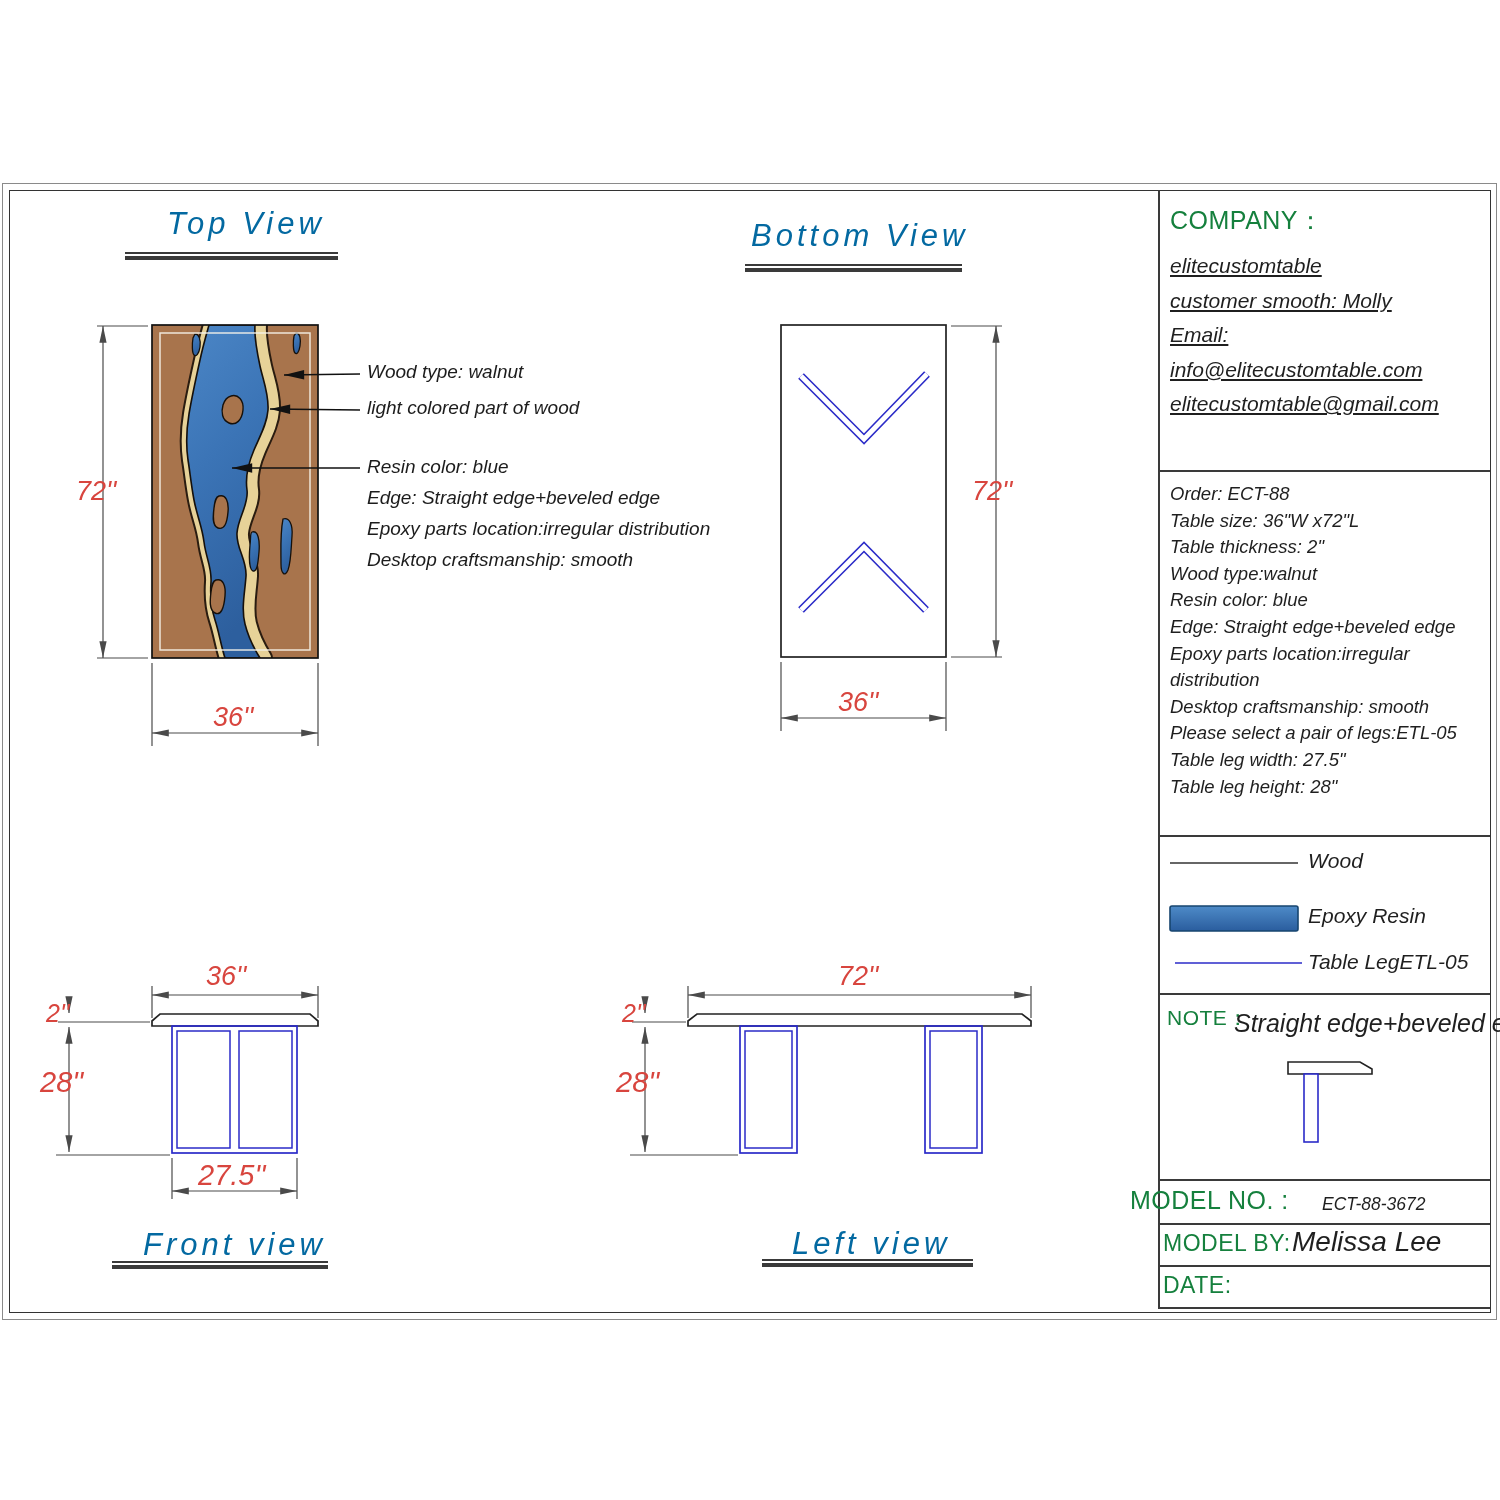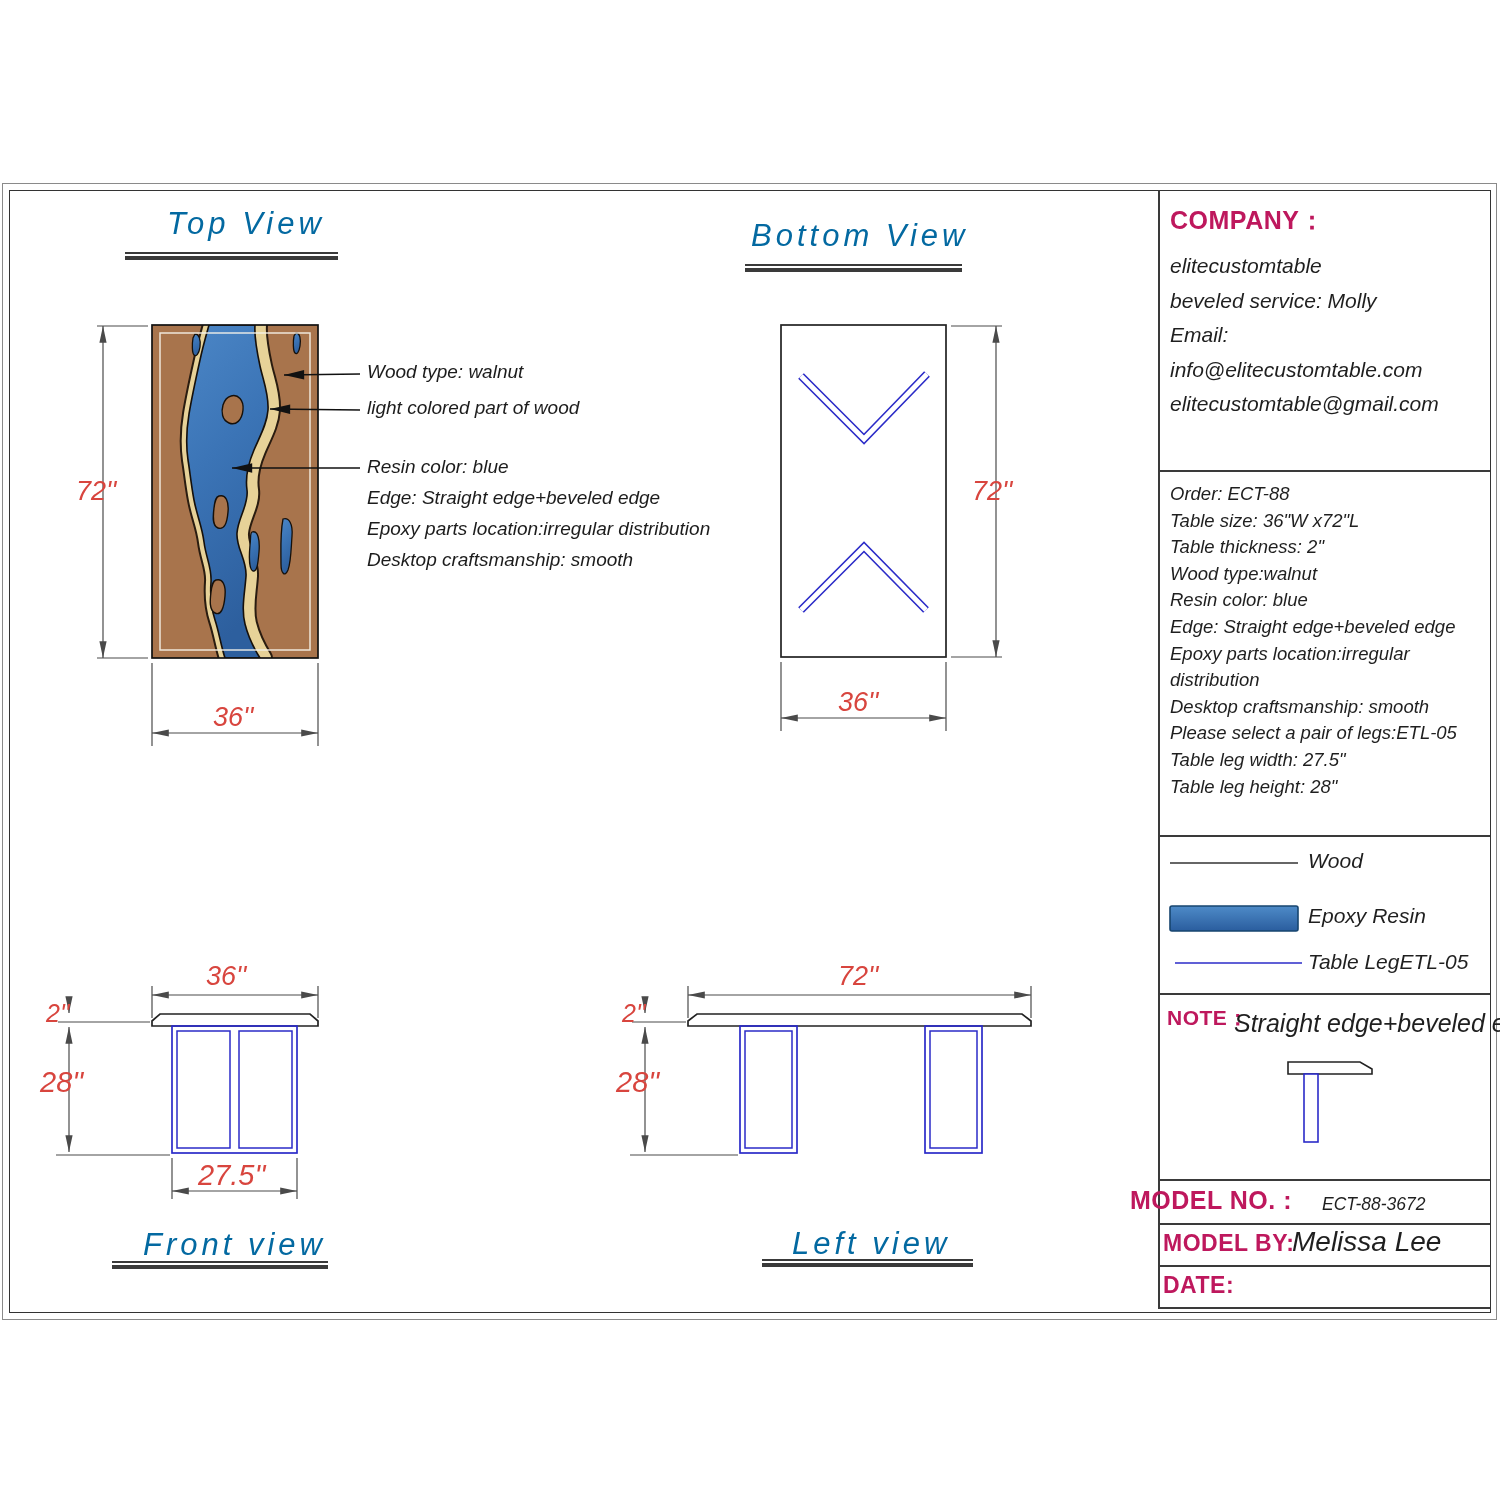--- a/index.html
+++ b/index.html
@@ -3,21 +3,21 @@
 <meta charset="utf-8">
 <style>
   html,body{margin:0;padding:0;}
   body{
     width:1500px;height:1500px;background:#ffffff;position:relative;overflow:hidden;
     font-family:"Liberation Sans",sans-serif;color:#1f1f1f;
   }
   .t{position:absolute;white-space:nowrap;line-height:1.15;}
   .it{font-style:italic;color:#1f1f1f;}
   .red{color:#d8453e;font-style:italic;}
-  .bh{font-weight:700;color:#be185d;letter-spacing:0.5px;text-align:right;}
+  .bh{font-weight:400;color:#15803d;letter-spacing:0.5px;text-align:right;}
   .vtitle{font-style:italic;font-size:31px;letter-spacing:4px;color:#0369a1;}
   .line{position:absolute;background:#3a3a3a;}
   .frame{position:absolute;border:1px solid #8a8a8a;}
   .frame2{position:absolute;border:1.6px solid #333;}
   .ann{font-style:italic;font-size:19px;color:#1c1c1c;}
   .dim{font-size:27px;}
   .companyline{line-height:34.5px;font-size:21px;font-style:italic;}
   .orderline{line-height:26.6px;font-size:18.5px;font-style:italic;}
   svg{position:absolute;left:0;top:0;pointer-events:none;}
 </style>
@@ -195,23 +195,23 @@
 <div class="t red dim" style="left:838px;top:687px;">36''</div>
 <div class="t red dim" style="left:206px;top:961px;">36''</div>
 <div class="t red" style="left:46px;top:999px;font-size:25px;">2''</div>
 <div class="t red" style="left:40px;top:1066px;font-size:29px;">28''</div>
 <div class="t red" style="left:198px;top:1159px;font-size:29px;">27.5''</div>
 <div class="t red dim" style="left:838px;top:961px;">72''</div>
 <div class="t red" style="left:622px;top:999px;font-size:25px;">2''</div>
 <div class="t red" style="left:616px;top:1066px;font-size:29px;">28''</div>
 
 <div class="t bh" style="left:1170px;top:206px;font-size:25px;">COMPANY：</div>
-<div class="t" style="left:1170px;top:249px;">
+<div class="t" style="left:1170px;top:249px;text-decoration:underline;">
   <div class="companyline">elitecustomtable</div>
-  <div class="companyline">beveled service: Molly</div>
+  <div class="companyline">customer smooth: Molly</div>
   <div class="companyline">Email:</div>
   <div class="companyline">info@elitecustomtable.com</div>
   <div class="companyline">elitecustomtable@gmail.com</div>
 </div>
 
 <div class="t" style="left:1170px;top:481px;">
   <div class="orderline">Order: ECT-88</div>
   <div class="orderline">Table size: 36"W x72"L</div>
   <div class="orderline">Table thickness: 2"</div>
   <div class="orderline">Wood type:walnut</div>

